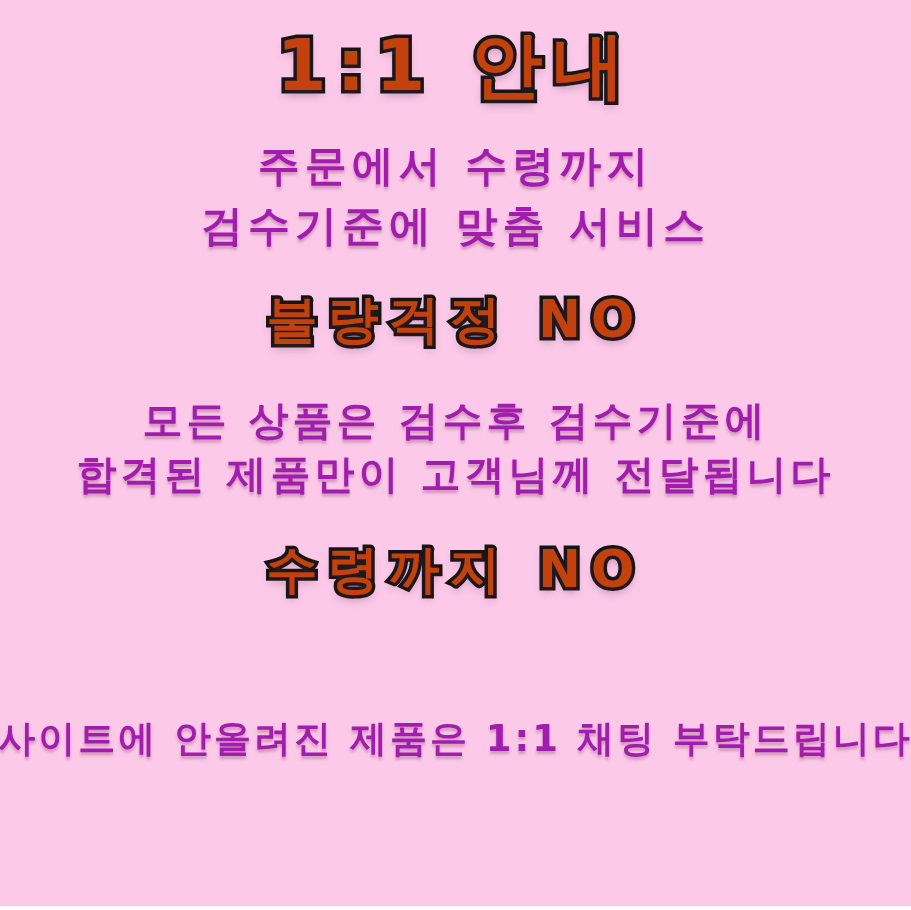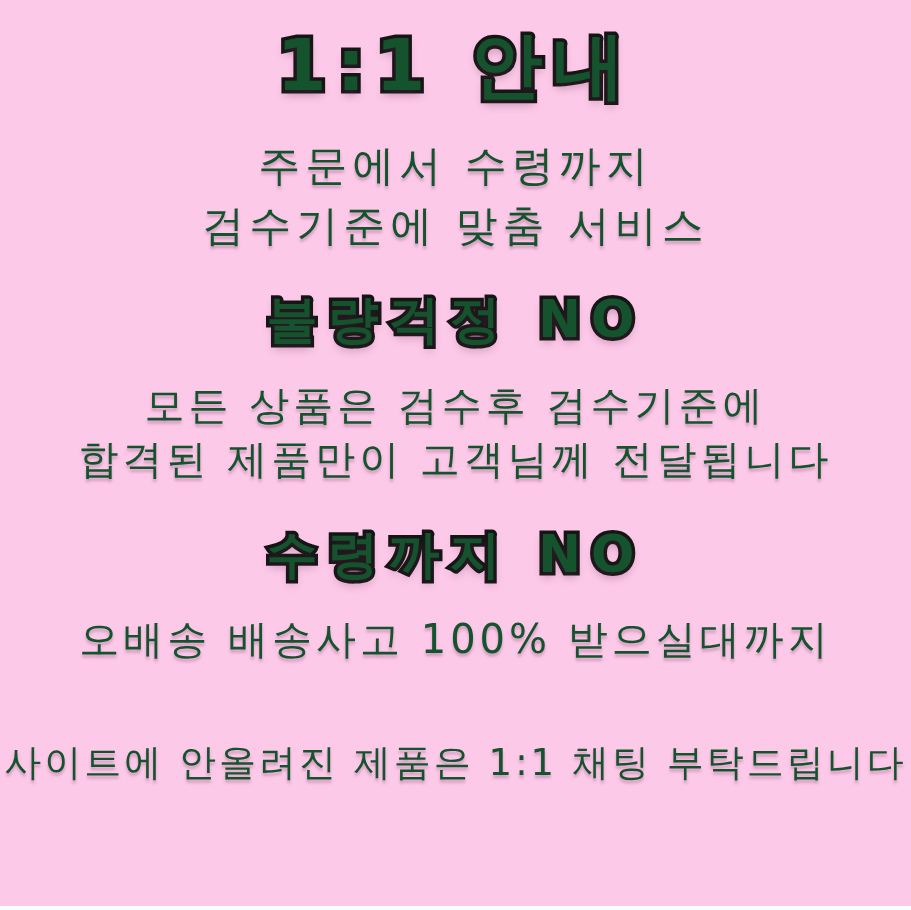--- a/index.html
+++ b/index.html
@@ -17,21 +17,21 @@
     width: 911px;
     height: 910px;
     display: flex;
     flex-direction: column;
     align-items: center;
     text-align: center;
     position: relative;
   }
   
   .bubble {
-    color: #14532d;
+    color: #c2410c;
     -webkit-text-stroke: 7px #161616;
     paint-order: stroke fill;
     font-weight: 800;
     text-shadow:
       0 5px 8px rgba(90, 40, 70, 0.35),
       -2px -2px 0 #161616,
       2px -2px 0 #161616,
       -2px 2px 0 #161616,
       2px 2px 0 #161616;
     letter-spacing: 10px;
@@ -40,34 +40,34 @@
   }
   .title {
     margin-top: 28px;
     font-size: 72px;
   }
   .heading {
     font-size: 51px;
   }
   
   .hand {
-    color: #14532d;
-    font-weight: 400;
+    color: #a21caf;
+    font-weight: 700;
     text-shadow: 0 3px 3px rgba(120, 60, 95, 0.35);
     white-space: nowrap;
   }
   .intro {
     margin-top: 32px;
     font-size: 42px;
     line-height: 1.45;
     letter-spacing: 5px;
   }
   .heading-1 { margin-top: 36px; }
   .body-text {
-    margin-top: 31px;
+    margin-top: 46px;
     font-size: 40px;
     line-height: 1.35;
     letter-spacing: 4px;
   }
   .heading-2 { margin-top: 42px; }
   .footer-notice {
     margin-top: 72px;
     font-size: 37px;
     letter-spacing: 3px;
   }
@@ -95,19 +95,18 @@
   <div class="bubble heading heading-1">불량걱정 NO</div>
 
   <div class="hand body-text">
     <div>모든 상품은 검수후 검수기준에</div>
     <div>합격된 제품만이 고객님께 전달됩니다</div>
   </div>
 
   <div class="bubble heading heading-2">수령까지 NO</div>
 
   <div class="hand body-text">
-    <div>오배송 배송사고 100% 받으실대까지</div>
   </div>
 
   <div class="hand footer-notice">사이트에 안올려진 제품은 1:1 채팅 부탁드립니다</div>
 
   <div class="bottom-strip"></div>
 </div>
 
 </body></html>

